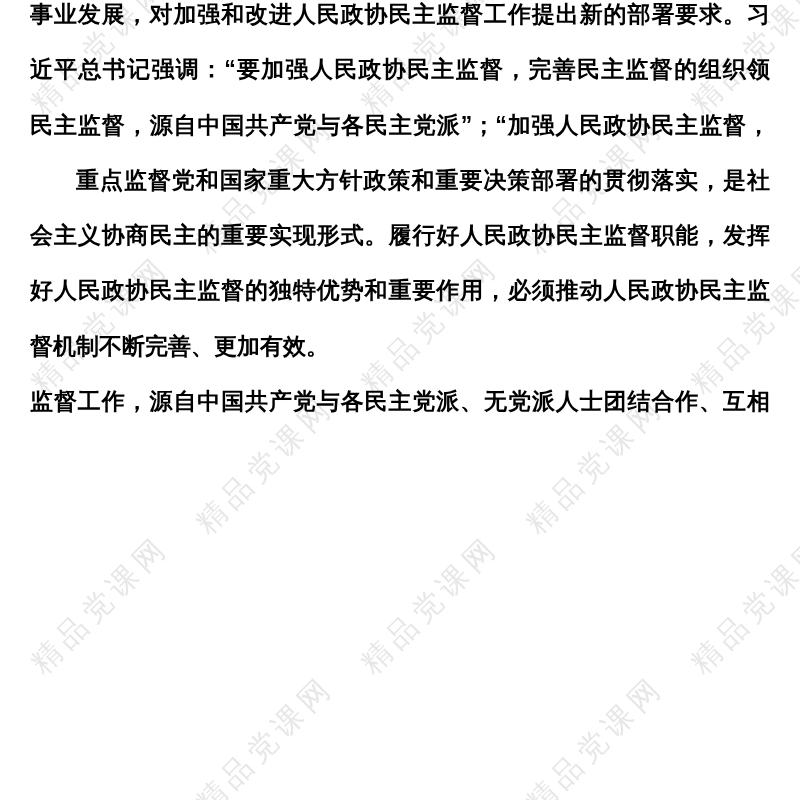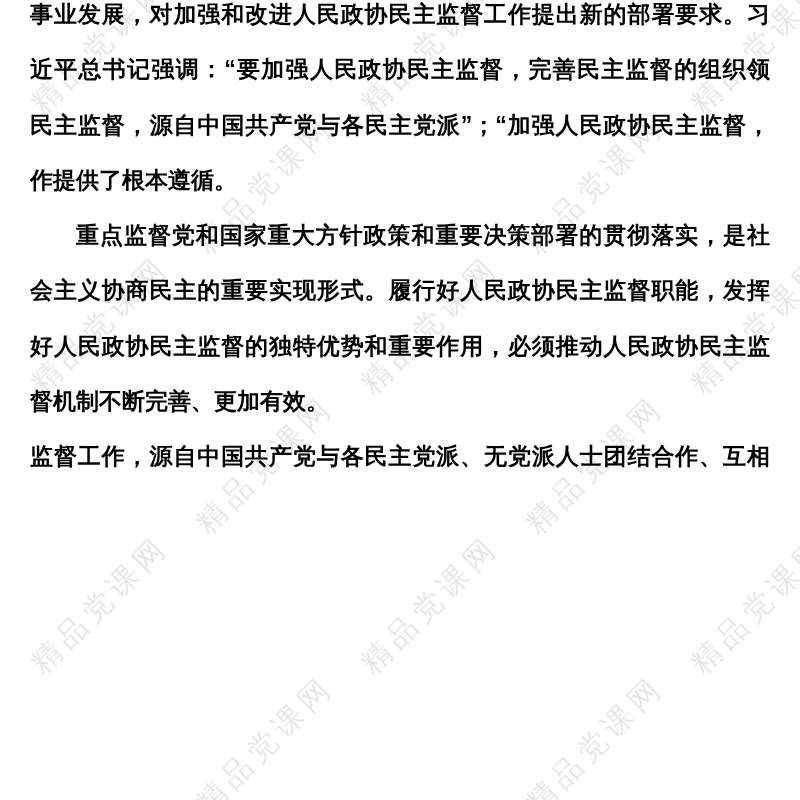--- a/index.html
+++ b/index.html
@@ -91,21 +91,20 @@
     <span class="wm w12">精品党课网</span>
     <span class="wm w13">精品党课网</span>
     <span class="wm w14">精品党课网</span>
     <span class="wm w15">精品党课网</span>
   </div>
 
   <div class="text-layer">
     <div class="line j">事业发展，对加强和改进人民政协民主监督工作提出新的部署要求。习</div>
     <div class="line j">近平总书记强调：“要加强人民政协民主监督，完善民主监督的组织领</div>
     <div class="line j">民主监督，源自中国共产党与各民主党派”；“加强人民政协民主监督，</div>
-    <div class="line">作提供了根本遵循。</div>
     <div class="line j ind">重点监督党和国家重大方针政策和重要决策部署的贯彻落实，是社</div>
     <div class="line j">会主义协商民主的重要实现形式。履行好人民政协民主监督职能，发挥</div>
     <div class="line j">好人民政协民主监督的独特优势和重要作用，必须推动人民政协民主监</div>
     <div class="line">督机制不断完善、更加有效。</div>
     <div class="line j">监督工作，源自中国共产党与各民主党派、无党派人士团结合作、互相</div>
   </div>
 
 </div>
 
 </body></html>

